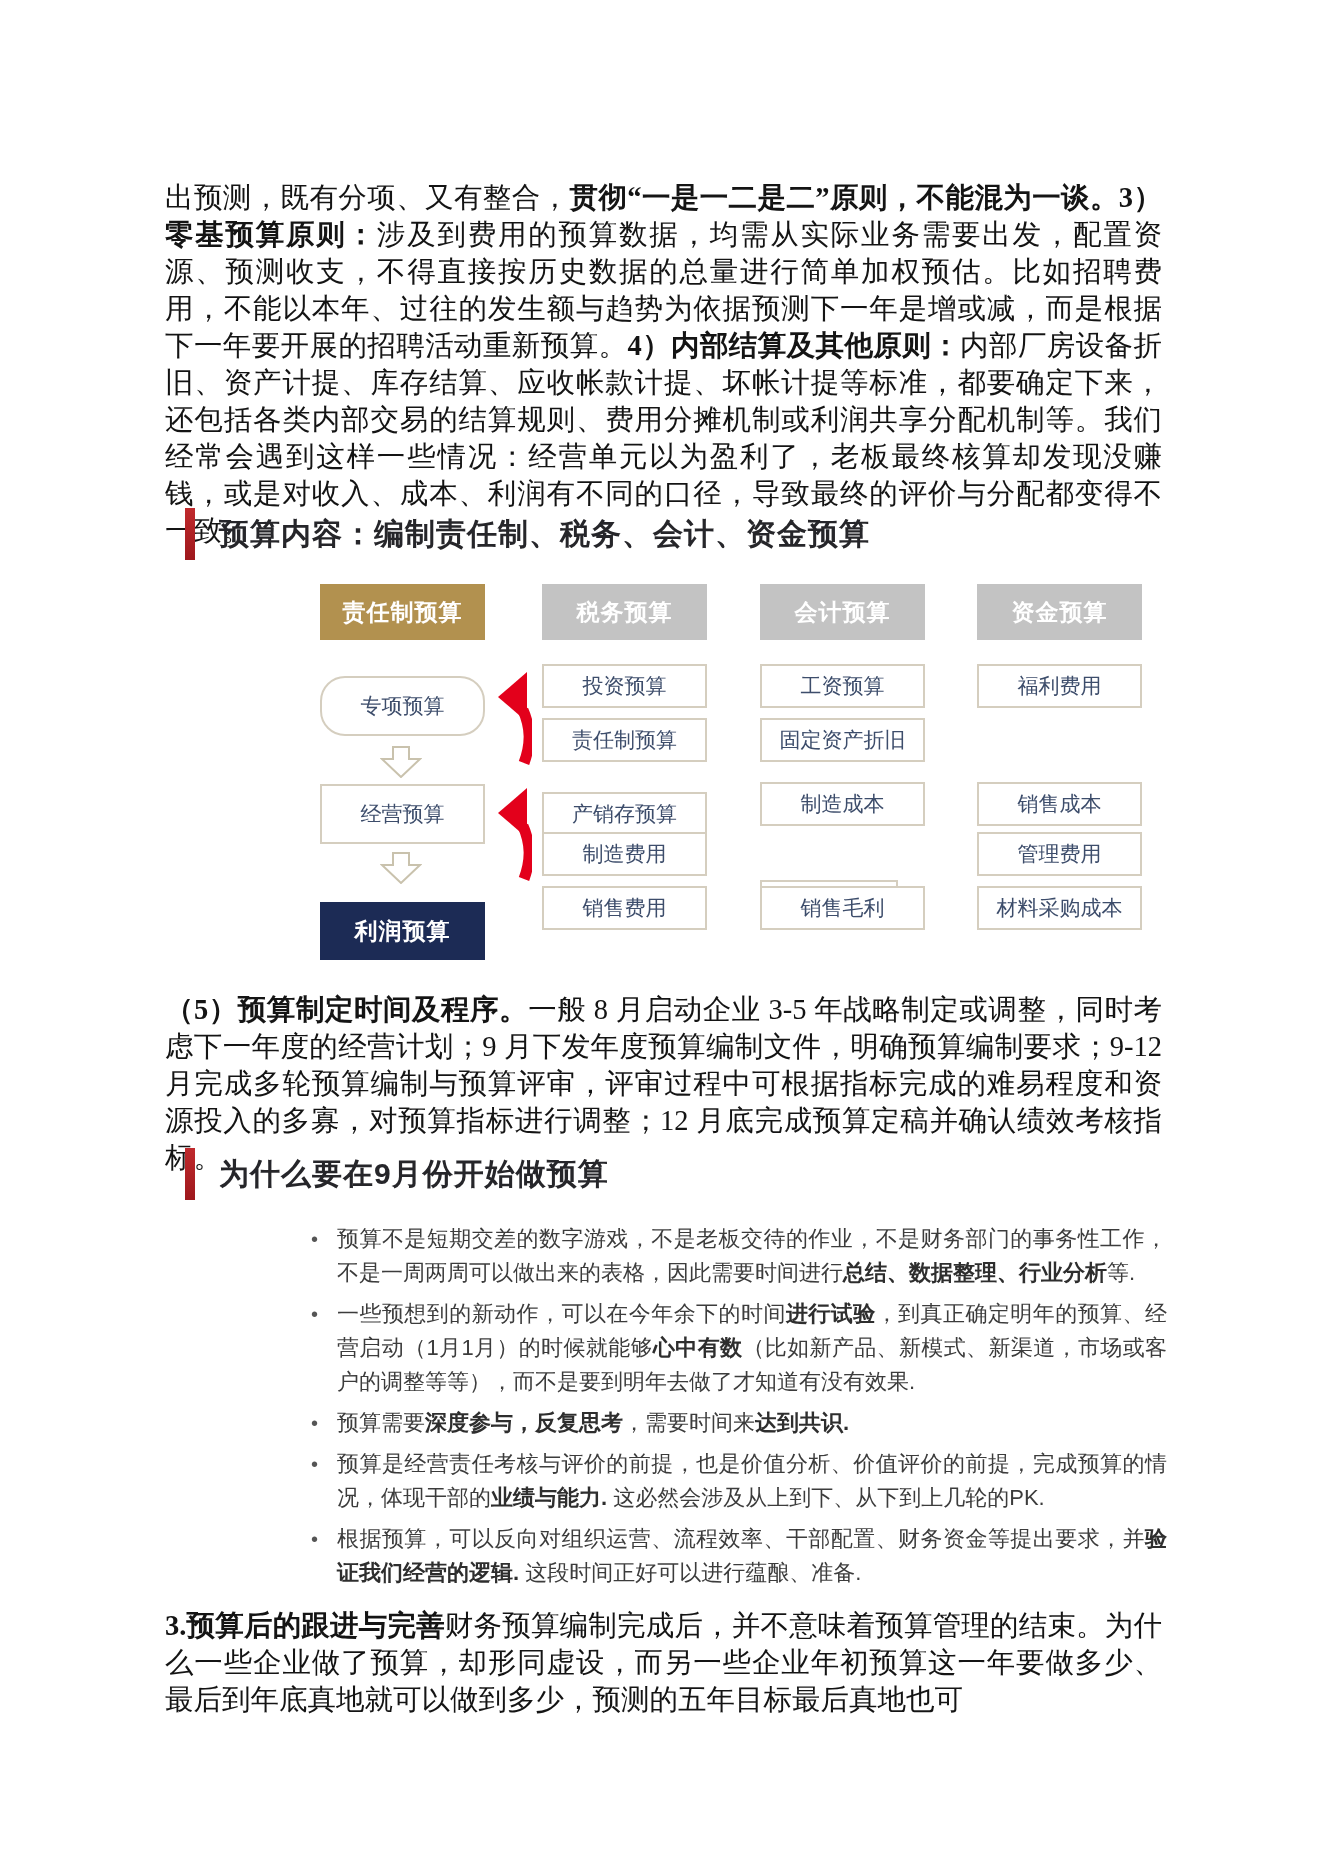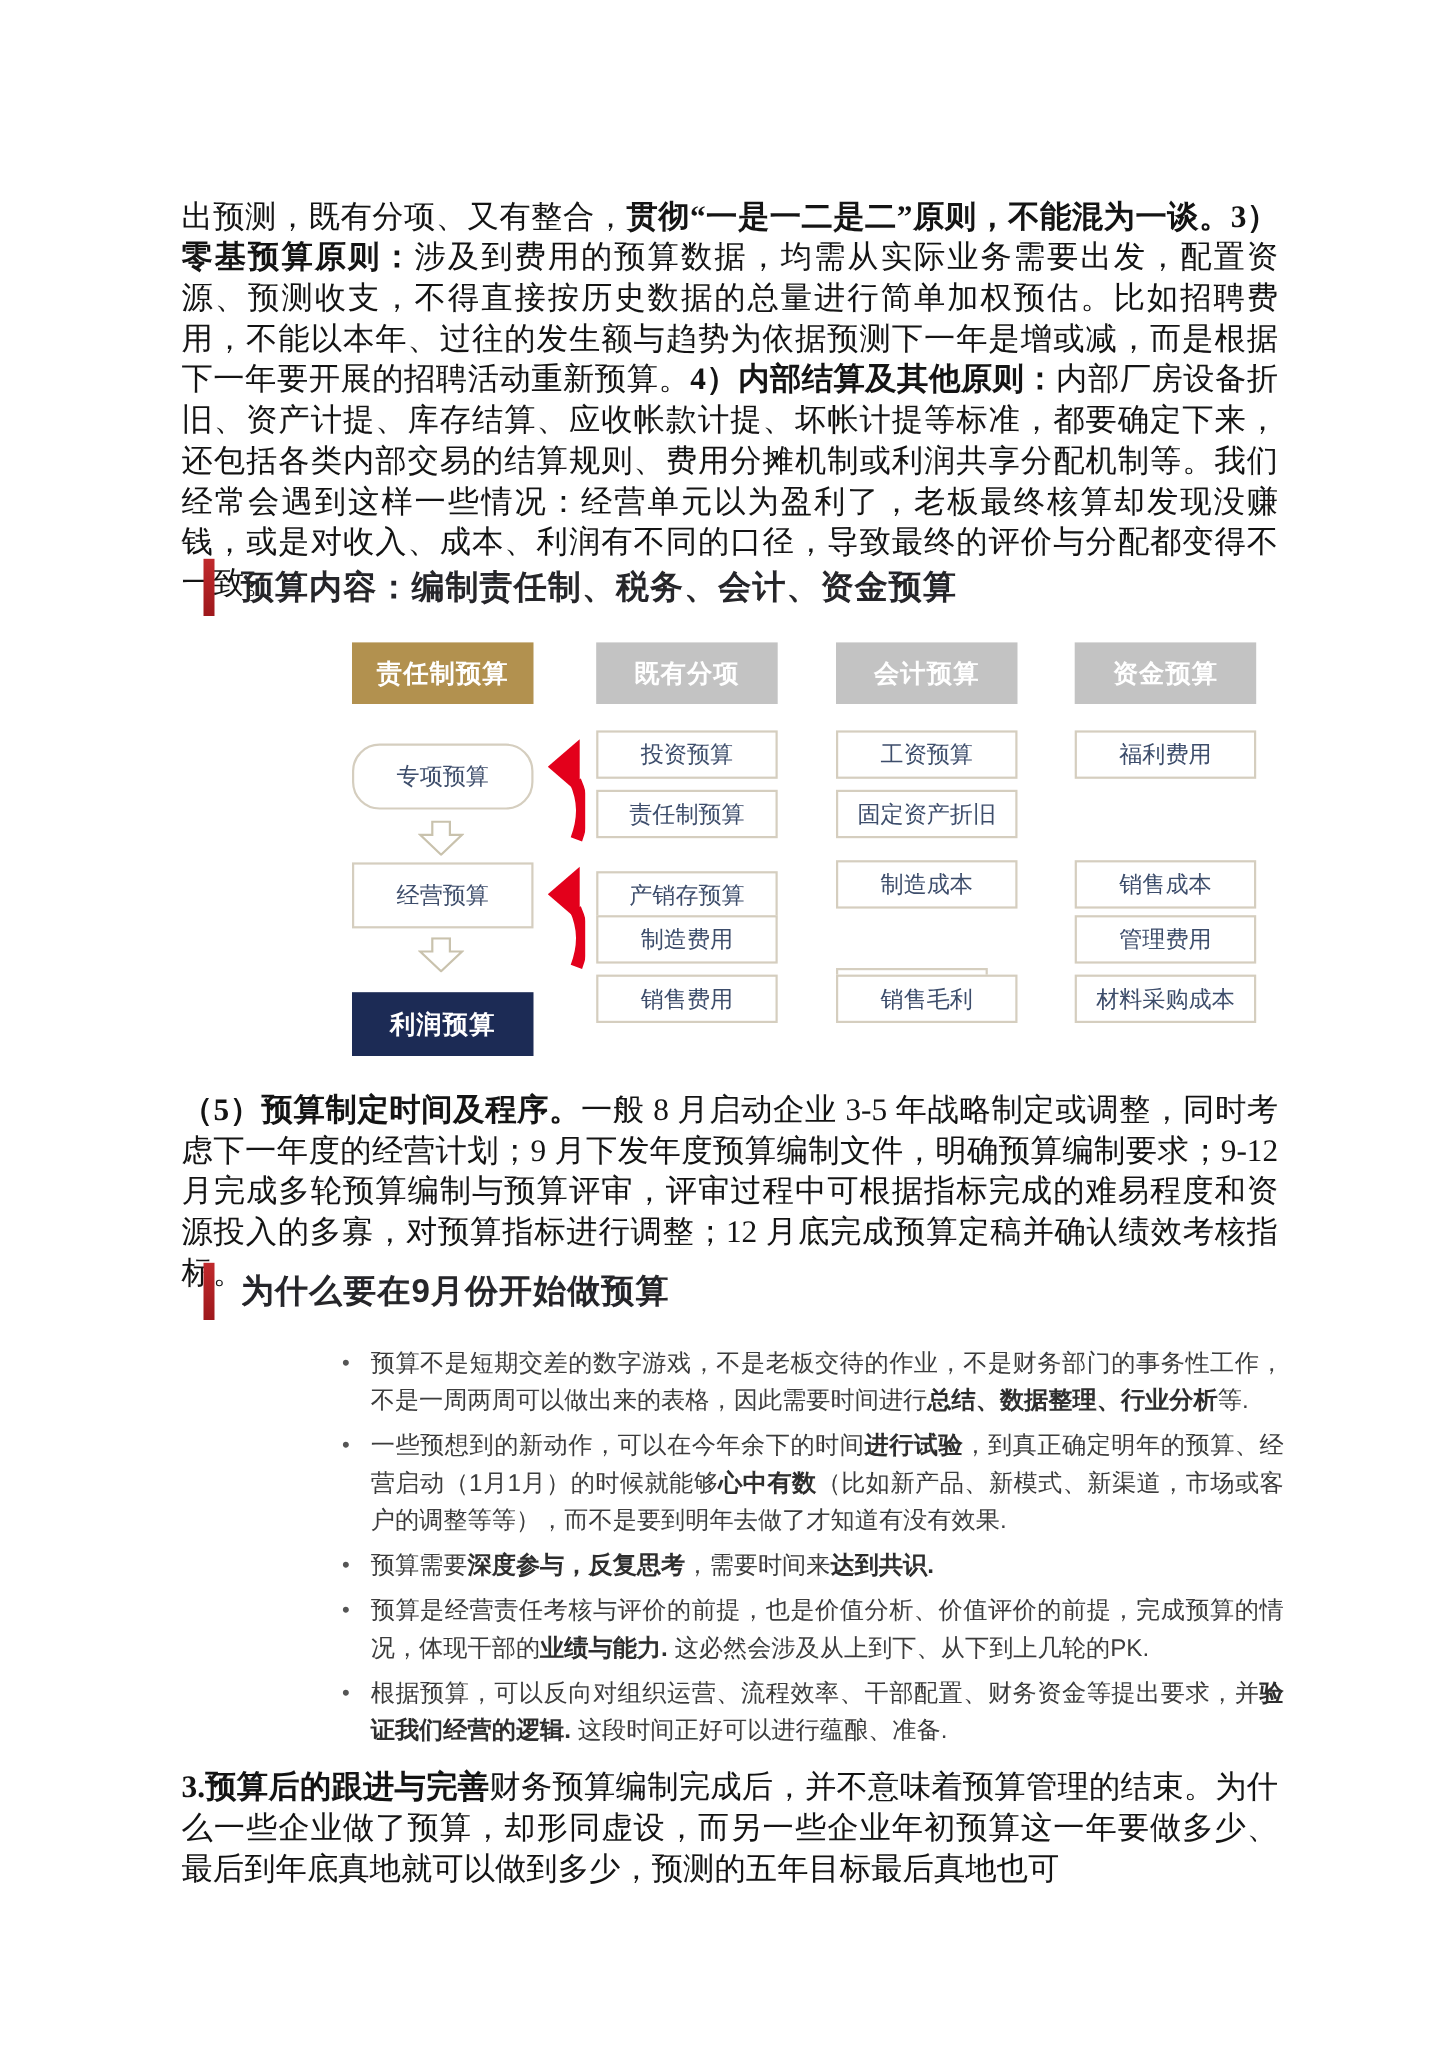--- a/index.html
+++ b/index.html
@@ -112,21 +112,21 @@
           <path d="M2 27 L31 2 L31 52 Z" fill="#e3001b"></path>
           <path d="M27 40 C35 58 35 74 28 93" stroke="#e3001b" stroke-width="11" fill="none"></path>
         </svg>
       </div>
       <div class="dg-abs dg-icon" style="left: 346px; top: 226px; width: 36px; height: 96px;">
         <svg width="36" height="96" viewBox="0 0 36 96">
           <path d="M2 27 L31 2 L31 52 Z" fill="#e3001b"></path>
           <path d="M27 40 C35 58 35 74 28 93" stroke="#e3001b" stroke-width="11" fill="none"></path>
         </svg>
       </div>
-      <div class="dg-abs dg-header gray" style="left: 392px; top: 24px; width: 165px; height: 56px;">既有分项</div>
+      <div class="dg-abs dg-header gray" style="left: 392px; top: 24px; width: 165px; height: 56px;">税务预算</div>
       <div class="dg-abs dg-box" style="left: 392px; top: 104px; width: 165px; height: 44px;">投资预算</div>
       <div class="dg-abs dg-box" style="left: 392px; top: 158px; width: 165px; height: 44px;">责任制预算</div>
       <div class="dg-abs dg-box" style="left: 392px; top: 232px; width: 165px; height: 44px;">产销存预算</div>
       <div class="dg-abs dg-box" style="left: 392px; top: 272px; width: 165px; height: 44px;">制造费用</div>
       <div class="dg-abs dg-box" style="left: 392px; top: 326px; width: 165px; height: 44px;">销售费用</div>
       <div class="dg-abs dg-header gray" style="left: 610px; top: 24px; width: 165px; height: 56px;">会计预算</div>
       <div class="dg-abs dg-box" style="left: 610px; top: 104px; width: 165px; height: 44px;">工资预算</div>
       <div class="dg-abs dg-box" style="left: 610px; top: 158px; width: 165px; height: 44px;">固定资产折旧</div>
       <div class="dg-abs dg-box" style="left: 610px; top: 222px; width: 165px; height: 44px;">制造成本</div>
       <div class="dg-abs dg-box" style="left: 610px; top: 272px; width: 138px; height: 44px; margin-top: 48px;">财务费用</div>

